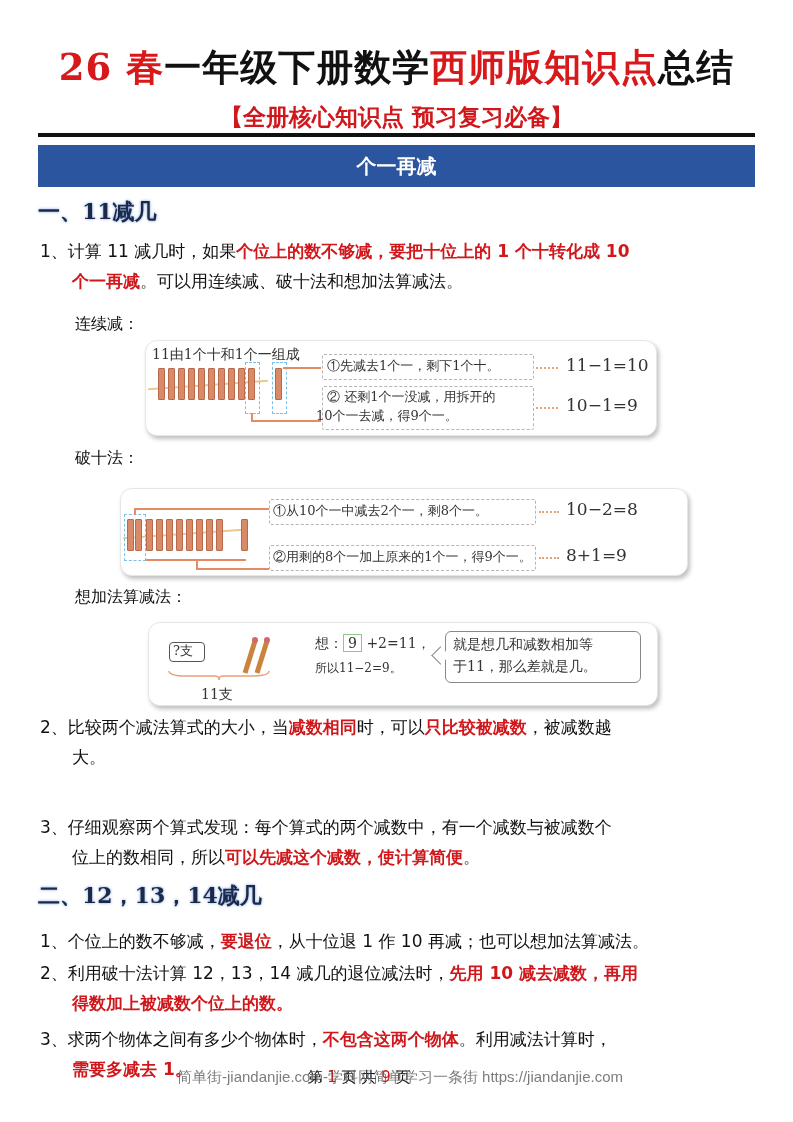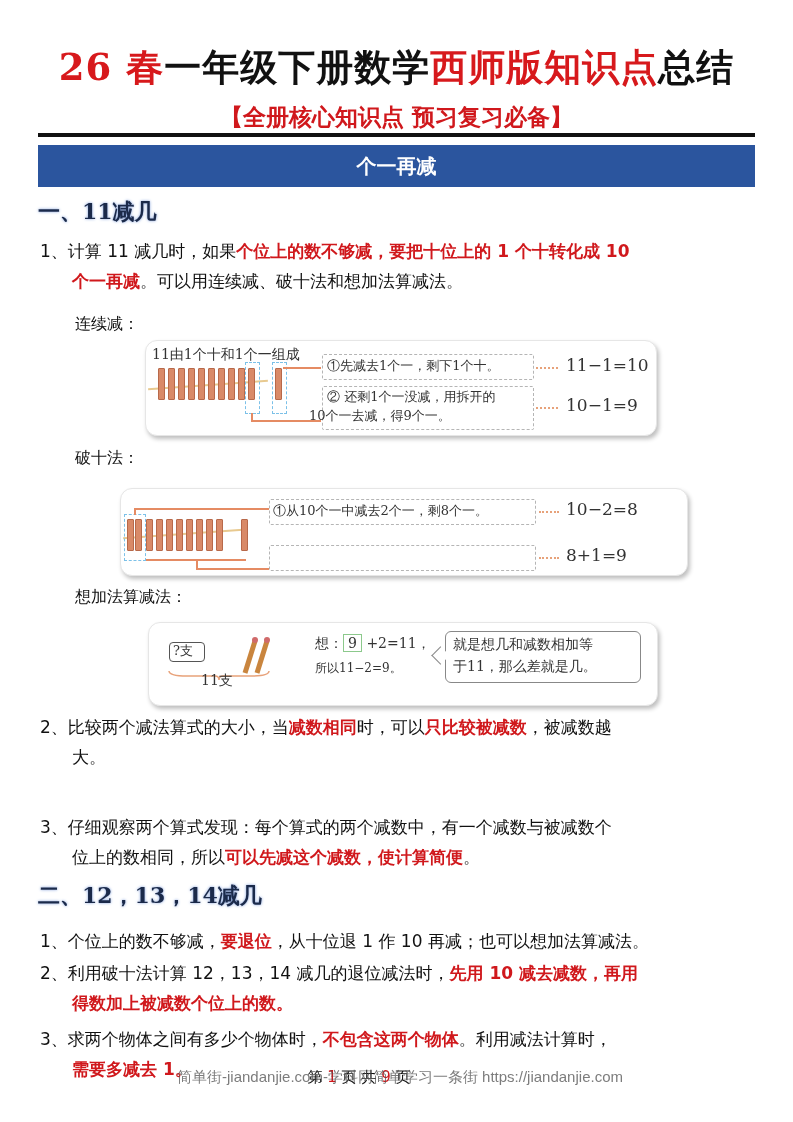--- a/index.html
+++ b/index.html
@@ -79,21 +79,21 @@
 
   <div class="oline" style="left:137px; top:26px; width:38px; height:2px;"></div>
   <div class="oline" style="left:105px; top:72px; width:2px; height:8px;"></div>
   <div class="oline" style="left:105px; top:79px; width:70px; height:2px;"></div>
   <div class="dashbox" style="left:176px; top:13px; width:210px; height:24px;"></div>
   <div class="ftext" style="left:181px; top:16px;">①先减去1个一，剩下1个十。</div>
   <div class="dots" style="left:390px; top:26px; width:22px;"></div>
   <div class="eq" style="left:420px; top:14px;">11−1=10</div>
   <div class="dashbox" style="left:176px; top:45px; width:210px; height:42px;"></div>
   <div class="ftext" style="left:181px; top:47px;">② 还剩1个一没减，用拆开的</div>
-  <div class="ftext" style="left:163px; top:66px;">10个一去减，得9个一。</div>
+  <div class="ftext" style="left:170px; top:66px;">10个一去减，得9个一。</div>
   <div class="dots" style="left:390px; top:66px; width:22px;"></div>
   <div class="eq" style="left:420px; top:54px;">10−1=9</div>
 </div>
 
 <div class="label" style="top:446px;">破十法：</div>
 
 <div class="figure" style="top:488px; left:120px; width:566px; height:86px;">
   <div class="oline" style="left:2px; top:44px; width:120px; height:2px; background:#e8c98f; transform:rotate(-4deg);"></div>
   <div class="bluebox" style="left:3px; top:25px; width:20px; height:45px;"></div>
   <div class="stick" style="left:6px; top:30px;"></div>
@@ -110,39 +110,40 @@
   <div class="oline" style="left:13px; top:20px; width:2px; height:6px;"></div>
   <div class="oline" style="left:13px; top:19px; width:135px; height:2px;"></div>
   <div class="oline" style="left:25px; top:70px; width:100px; height:2px;"></div>
   <div class="oline" style="left:75px; top:70px; width:2px; height:10px;"></div>
   <div class="oline" style="left:75px; top:79px; width:73px; height:2px;"></div>
   <div class="dashbox" style="left:148px; top:10px; width:265px; height:24px;"></div>
   <div class="ftext" style="left:152px; top:13px;">①从10个一中减去2个一，剩8个一。</div>
   <div class="dots" style="left:418px; top:22px; width:20px;"></div>
   <div class="eq" style="left:445px; top:10px;">10−2=8</div>
   <div class="dashbox" style="left:148px; top:56px; width:265px; height:24px;"></div>
+  <div class="ftext" style="left:152px; top:59px;">②用剩的8个一加上原来的1个一，得9个一。</div>
   <div class="dots" style="left:418px; top:68px; width:20px;"></div>
   <div class="eq" style="left:445px; top:56px;">8+1=9</div>
 </div>
 
 <div class="label" style="top:585px;">想加法算减法：</div>
 
 <div class="figure" style="top:622px; left:148px; width:508px; height:82px;">
   <div style="position:absolute; left:20px; top:19px; width:34px; height:18px; border:1.5px solid #555; border-radius:4px;"></div>
   <div class="ftext" style="left:24px; top:19px;">?支</div>
   <svg style="position:absolute; left:88px; top:12px;" width="40" height="42">
     <line x1="8" y1="38" x2="18" y2="6" stroke="#c9853e" stroke-width="5"></line>
     <line x1="20" y1="38" x2="30" y2="6" stroke="#c9853e" stroke-width="5"></line>
     <circle cx="18" cy="5" r="3" fill="#d06a6a"></circle>
       <circle cx="30" cy="5" r="3" fill="#d06a6a"></circle>
   </svg>
   <svg style="position:absolute; left:18px; top:46px;" width="104" height="12">
     <path d="M2 2 Q2 7 20 7 L48 7 Q52 7 52 11 Q52 7 56 7 L84 7 Q102 7 102 2" stroke="#e8a27a" stroke-width="1.5" fill="none"></path>
   </svg>
-  <div class="ftext" style="left:52px; top:48px; font-size:14px;">11支</div>
+  <div class="ftext" style="left:52px; top:62px; font-size:14px;">11支</div>
   <div class="ftext" style="left:166px; top:11px; font-size:14px;">
     <span>想：</span><span style="border:1.5px solid #8cc98c; padding:0 4px;">9</span> <span>+2=11，</span>
   </div>
   <div class="ftext" style="left:166px; top:36px; font-size:12px;">所以11−2=9。</div>
   <div style="position:absolute; left:296px; top:8px; width:194px; height:50px; border:1.5px solid #888; border-radius:6px; background:#fff;"></div>
   <div style="position:absolute; left:285px; top:26px; width:12px; height:12px; border-left:1.5px solid #888; border-bottom:1.5px solid #888; background:#fff; transform:rotate(45deg);"></div>
   <div class="ftext" style="left:304px; top:12px; font-size:14px;">就是想几和减数相加等</div>
   <div class="ftext" style="left:304px; top:34px; font-size:14px;">于11，那么差就是几。</div>
 </div>
 

